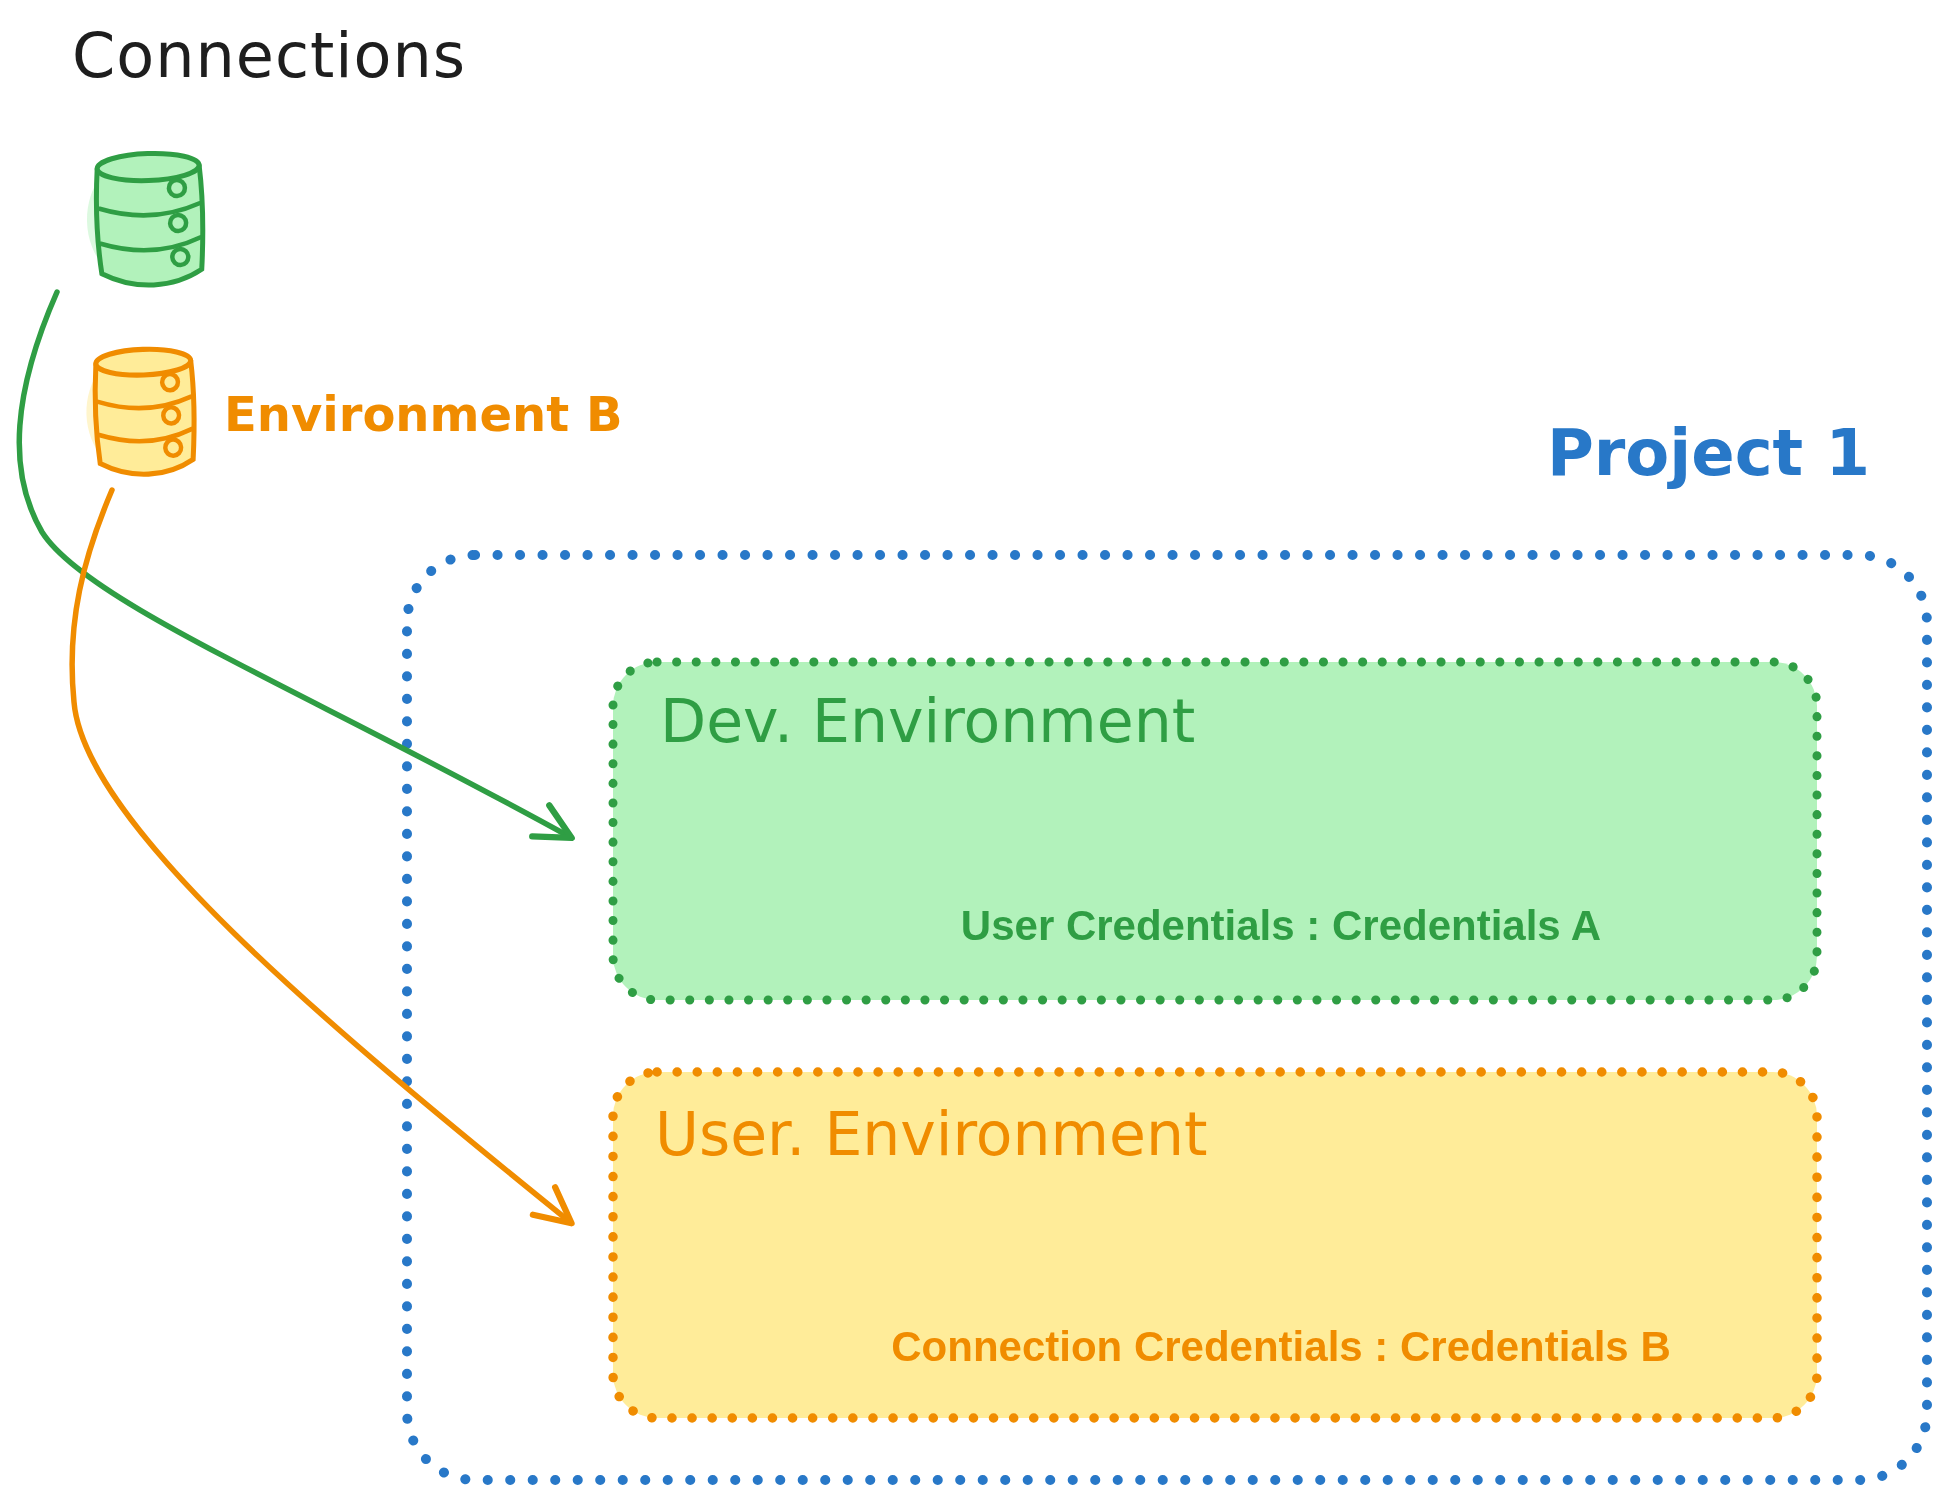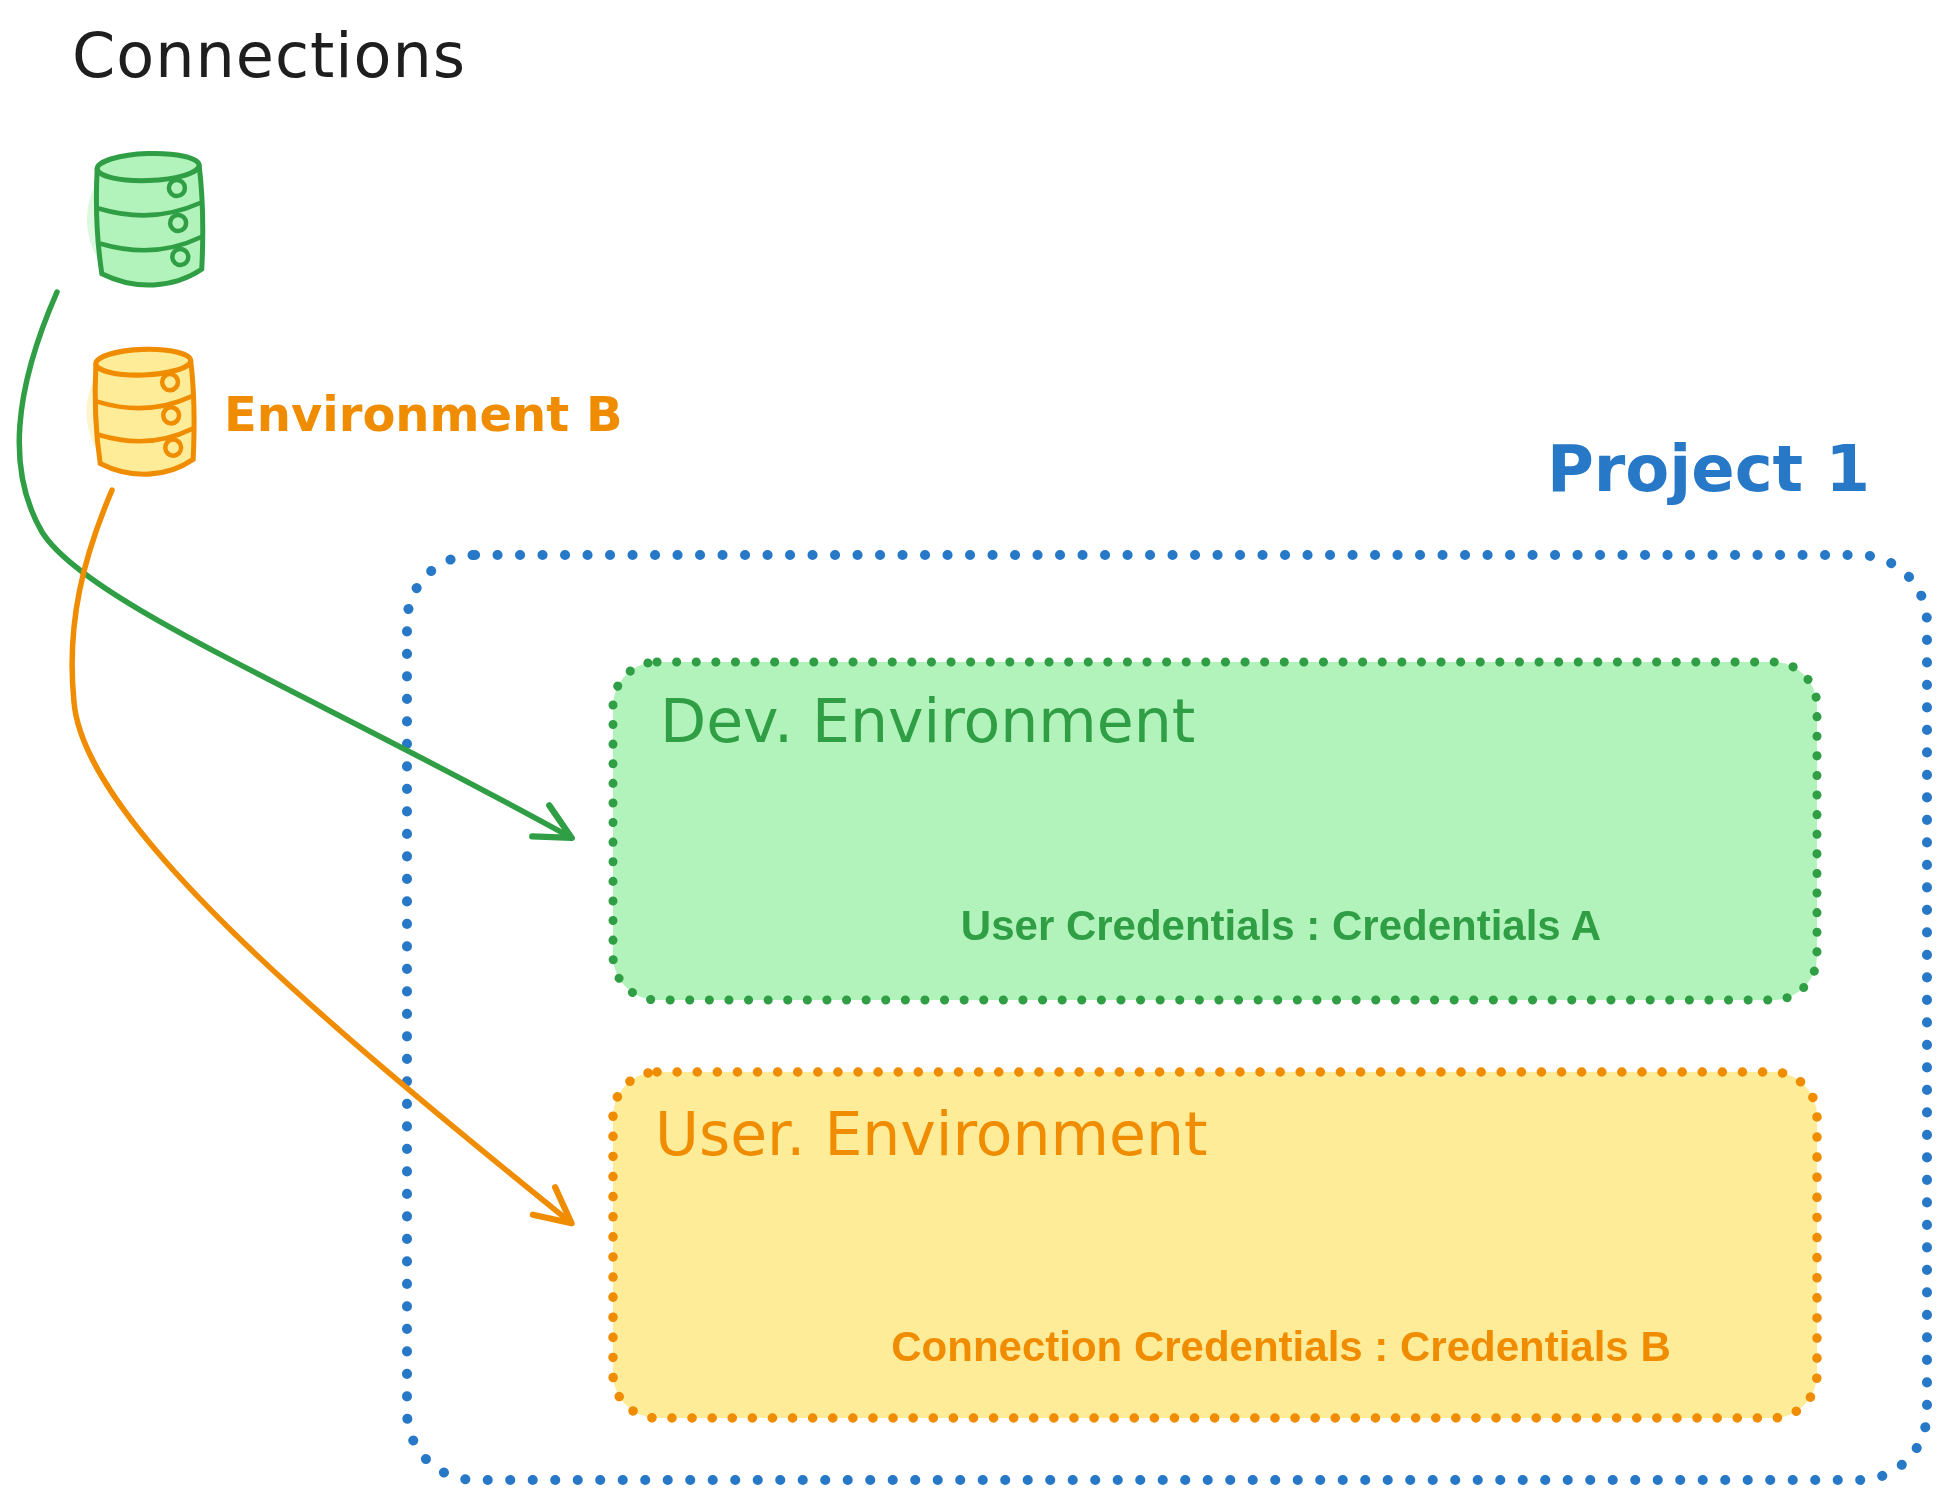--- a/index.html
+++ b/index.html
@@ -6,21 +6,21 @@
   .canvas{
     position:relative;width:1948px;height:1506px;background:#ffffff;overflow:hidden;
     font-family:"DejaVu Sans",sans-serif;
   }
   .layer{position:absolute;left:0;top:0;}
   .txt{position:absolute;white-space:nowrap;line-height:1.1;}
   .title{left:72px;top:22px;font-size:62px;font-weight:400;color:#1e1e1e;letter-spacing:1px;}
   .conn-label{font-size:48px;font-weight:700;}
   .conn-a{left:226px;top:182px;color:#2f9e44;}
   .conn-b{left:224px;top:388px;color:#f08c00;}
-  .project-label{left:1300px;top:418px;width:570px;text-align:right;font-size:64px;font-weight:700;color:#2878c8;margin-top:16px;}
+  .project-label{left:1300px;top:418px;width:570px;text-align:right;font-size:64px;font-weight:700;color:#2878c8;}
   .env-title{font-size:60px;font-weight:400;}
   .dev-title{left:660px;top:688px;color:#2f9e44;}
   .prod-title{left:655px;top:1101px;color:#f08c00;}
   .cred{font-family:Liberation Sans, sans-serif;font-size:42px;font-weight:700;width:962px;text-align:center;}
   .dev-cred{left:800px;top:903px;color:#2f9e44;}
   .prod-cred{left:800px;top:1324px;color:#f08c00;}
 </style>
 </head>
 <body>
 

